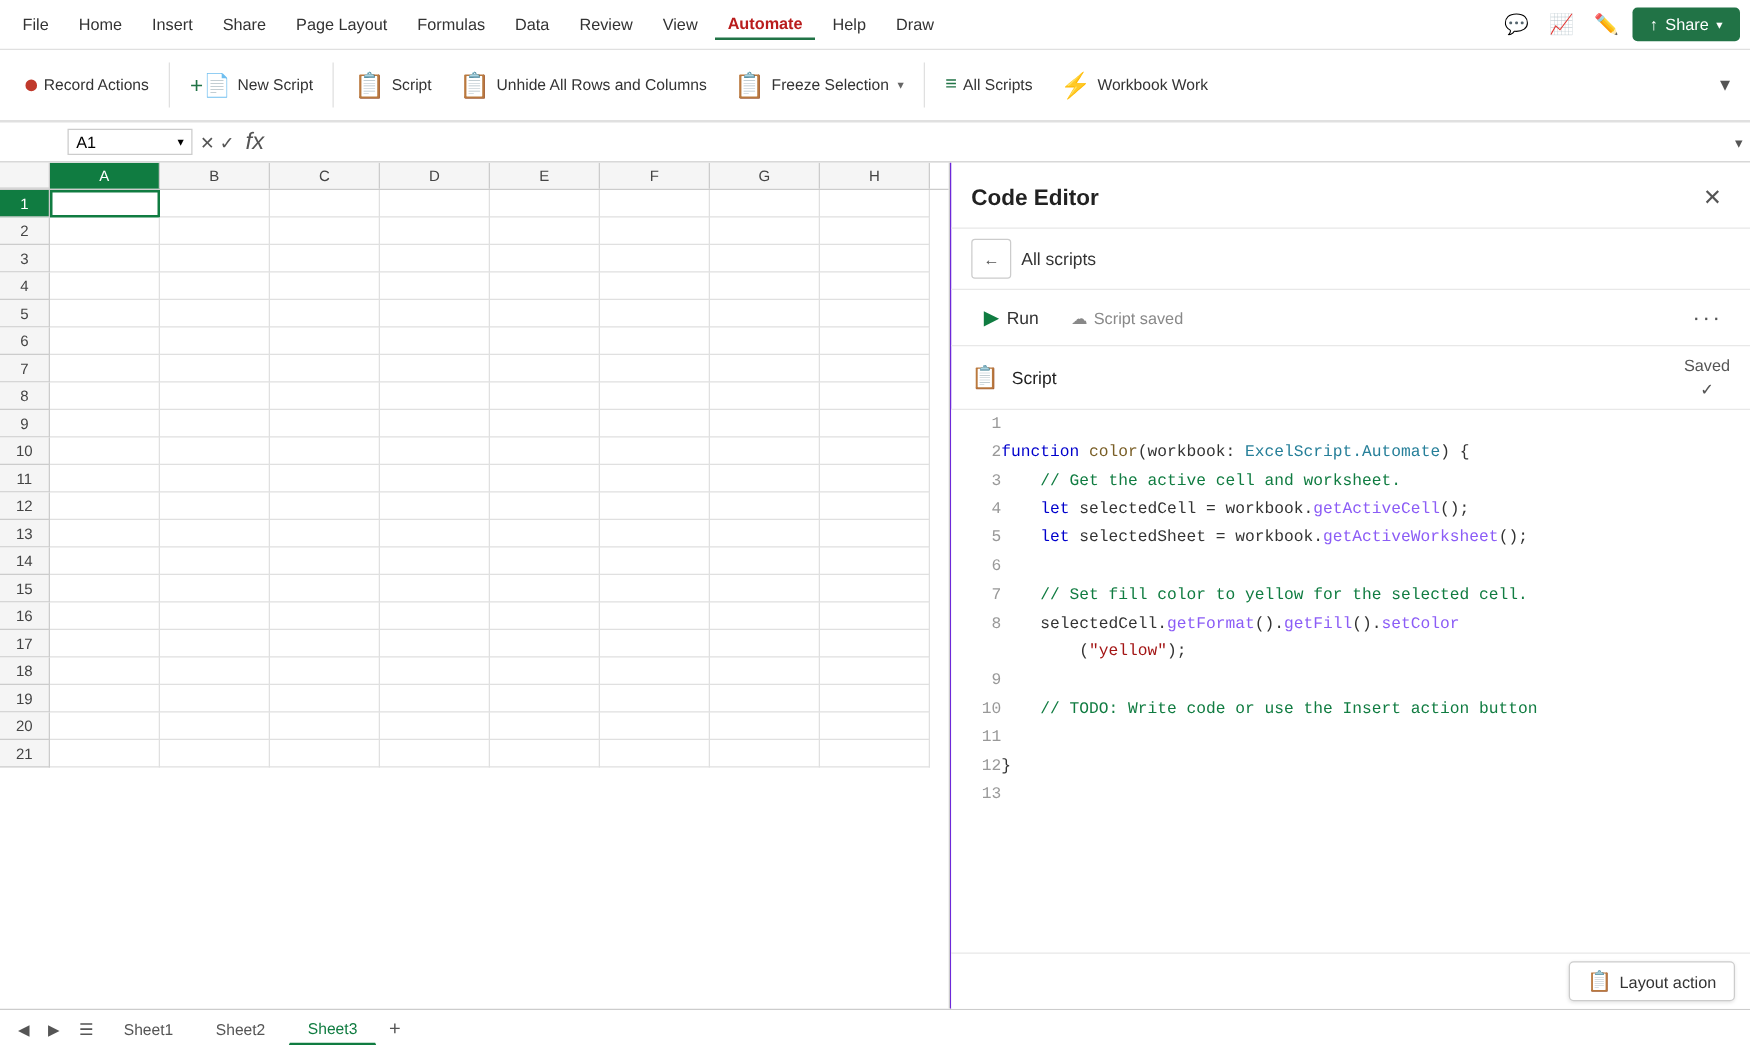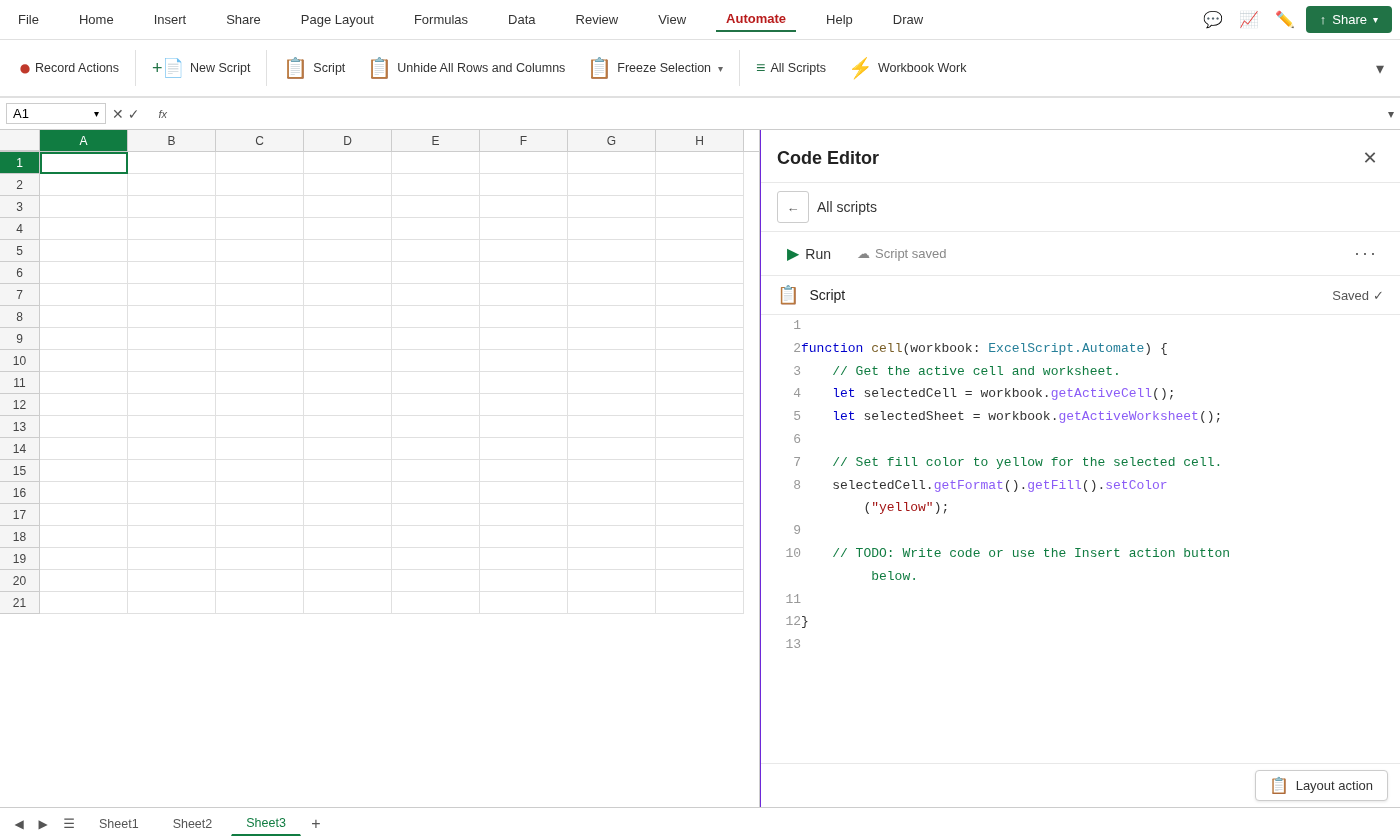--- a/index.html
+++ b/index.html
@@ -1,21 +1,21 @@
 <!DOCTYPE html>
 <html><head>
   <meta charset="utf-8">
   <style>
     * { box-sizing: border-box; margin: 0; padding: 0; }
     body { font-family: 'Segoe UI', Arial, sans-serif; font-size: 13px; background: #fff; overflow: hidden; width: 1400px; height: 839px; display: flex; flex-direction: column; }
 
     
     .menu-bar {
       display: flex; align-items: center; height: 40px; background: #fff;
-      border-bottom: 1px solid #e0e0e0; padding: 0 8px; gap: 20px;
+      border-bottom: 1px solid #e0e0e0; padding: 0 8px; gap: 4px;
     }
     .menu-item { padding: 4px 10px; cursor: pointer; font-size: 13px; color: #333; border-radius: 3px; }
     .menu-item.active { color: #b91c1c; font-weight: 600; border-bottom: 2px solid #217346; border-radius: 0; }
     .menu-spacer { flex: 1; }
     .menu-icons { display: flex; gap: 4px; align-items: center; }
     .icon-btn { width: 32px; height: 32px; display: flex; align-items: center; justify-content: center; cursor: pointer; border-radius: 3px; font-size: 16px; color: #555; }
     .share-btn { background: #217346; color: #fff; border: none; border-radius: 4px; padding: 6px 14px; font-size: 13px; cursor: pointer; display: flex; align-items: center; gap: 6px; font-weight: 500; }
 
     
     .ribbon {
@@ -37,24 +37,24 @@
     .ribbon-end { margin-left: auto; display: flex; align-items: center; }
     .more-btn { width: 28px; height: 28px; display: flex; align-items: center; justify-content: center; cursor: pointer; color: #555; font-size: 16px; }
 
     
     .formula-bar {
       display: flex; align-items: center; height: 32px; border-bottom: 1px solid #ccc;
       padding: 0 6px; gap: 6px; flex-shrink: 0;
     }
     .name-box {
       width: 100px; border: 1px solid #ccc; padding: 2px 6px; font-size: 13px;
-      display: flex; align-items: center; justify-content: space-between; cursor: pointer;
+      display: flex; align-items: center; justify-content: space-between; cursor: pointer; margin-left: 48px;
     }
     .formula-icons { display: flex; align-items: center; gap: 4px; color: #555; font-size: 14px; }
-    .fx-label { color: #555; font-style: italic; font-size: 11px; margin-left: 13px; }
+    .fx-label { color: #555; font-style: italic; font-size: 19px; margin-left: 3px; }
     .formula-input { flex: 1; border: none; outline: none; font-size: 13px; padding: 2px 4px; }
 
     
     .main-area { display: flex; flex: 1; overflow: hidden; }
 
     
     .spreadsheet { flex: 1; display: flex; flex-direction: column; overflow: hidden; border-right: 1px solid #ccc; }
     .sheet-header { display: flex; height: 22px; border-bottom: 1px solid #ccc; }
     .corner-cell { width: 40px; min-width: 40px; border-right: 1px solid #ccc; border-bottom: 1px solid #ccc; background: #f5f5f5; }
     .col-headers { display: flex; overflow: hidden; }
@@ -106,21 +106,21 @@
     .run-icon { color: #107c41; font-size: 16px; }
     .saved-status { display: flex; align-items: center; gap: 5px; color: #888; font-size: 13px; margin-left: 8px; }
     .toolbar-spacer { flex: 1; }
     .more-options { cursor: pointer; font-size: 18px; color: #555; letter-spacing: 2px; padding: 2px 6px; border-radius: 3px; }
     .script-row {
       display: flex; align-items: center; padding: 8px 16px;
       border-bottom: 1px solid #e8e8e8; gap: 10px;
     }
     .script-icon { color: #c0392b; font-size: 18px; }
     .script-name { font-size: 14px; color: #222; font-weight: 500; flex: 1; }
-    .saved-badge { display: flex; align-items: center; gap: 4px; color: #555; font-size: 13px; }
+    .saved-badge { display: flex; align-items: center; gap: 4px; color: #555; font-size: 13px; flex-direction: column; }
     .check-icon { color: #555; }
 
     
     .code-area { flex: 1; overflow-y: auto; overflow-x: auto; padding: 0; background: #fff; }
     .code-table { border-collapse: collapse; width: 100%; font-family: 'Consolas', 'Courier New', monospace; font-size: 13px; }
     .code-table td { padding: 1px 0; line-height: 1.6; vertical-align: top; }
     .line-num-col { width: 40px; text-align: right; padding-right: 16px; color: #999; user-select: none; padding-left: 8px; }
     .code-col { padding-left: 4px; white-space: pre; color: #333; }
     .kw { color: #0000cc; font-weight: 500; }
     .type { color: #267f99; }
@@ -549,21 +549,21 @@
 
     <div class="code-area">
       <table class="code-table">
         <tbody>
           <tr>
             <td class="line-num-col">1</td>
             <td class="code-col"> </td>
           </tr>
           <tr>
             <td class="line-num-col">2</td>
-            <td class="code-col"><span class="kw">function</span> <span style="color:#795e26">cell</span>(workbook: <span class="type">ExcelScript.Automate</span>) {</td>
+            <td class="code-col"><span class="kw">function</span> <span style="color:#795e26">color</span>(workbook: <span class="type">ExcelScript.Automate</span>) {</td>
           </tr>
           <tr>
             <td class="line-num-col">3</td>
             <td class="code-col">    <span class="comment">// Get the active cell and worksheet.</span></td>
           </tr>
           <tr>
             <td class="line-num-col">4</td>
             <td class="code-col">    <span class="kw">let</span> selectedCell = workbook.<span class="fn">getActiveCell</span>();</td>
           </tr>
           <tr>
@@ -586,24 +586,20 @@
             <td class="line-num-col"></td>
             <td class="code-col">        (<span class="string">"yellow"</span>);</td>
           </tr>
           <tr>
             <td class="line-num-col">9</td>
             <td class="code-col"> </td>
           </tr>
           <tr>
             <td class="line-num-col">10</td>
             <td class="code-col">    <span class="comment">// TODO: Write code or use the Insert action button</span></td>
-          </tr>
-          <tr>
-            <td class="line-num-col"></td>
-            <td class="code-col">         <span class="comment">below.</span></td>
           </tr>
           <tr>
             <td class="line-num-col">11</td>
             <td class="code-col"> </td>
           </tr>
           <tr>
             <td class="line-num-col">12</td>
             <td class="code-col">}</td>
           </tr>
           <tr>

